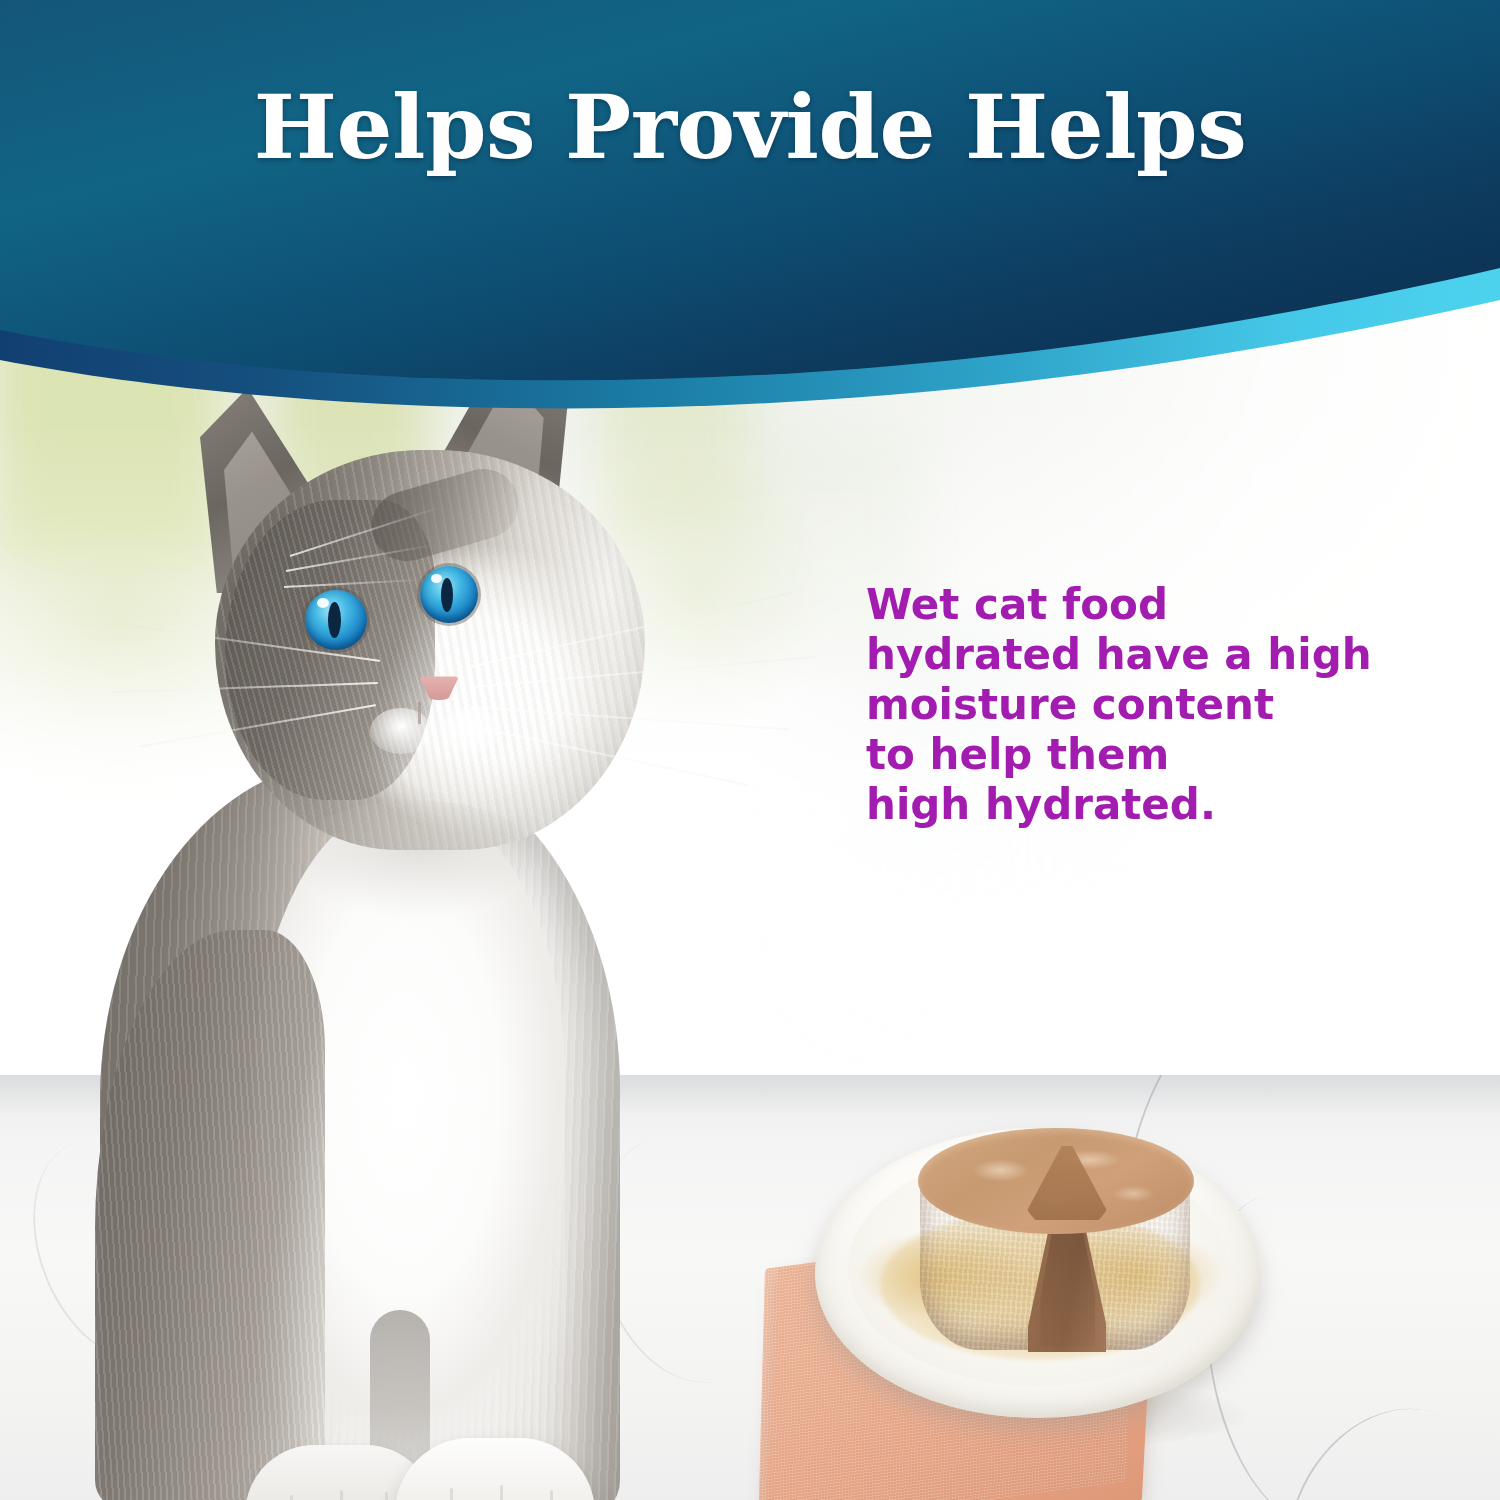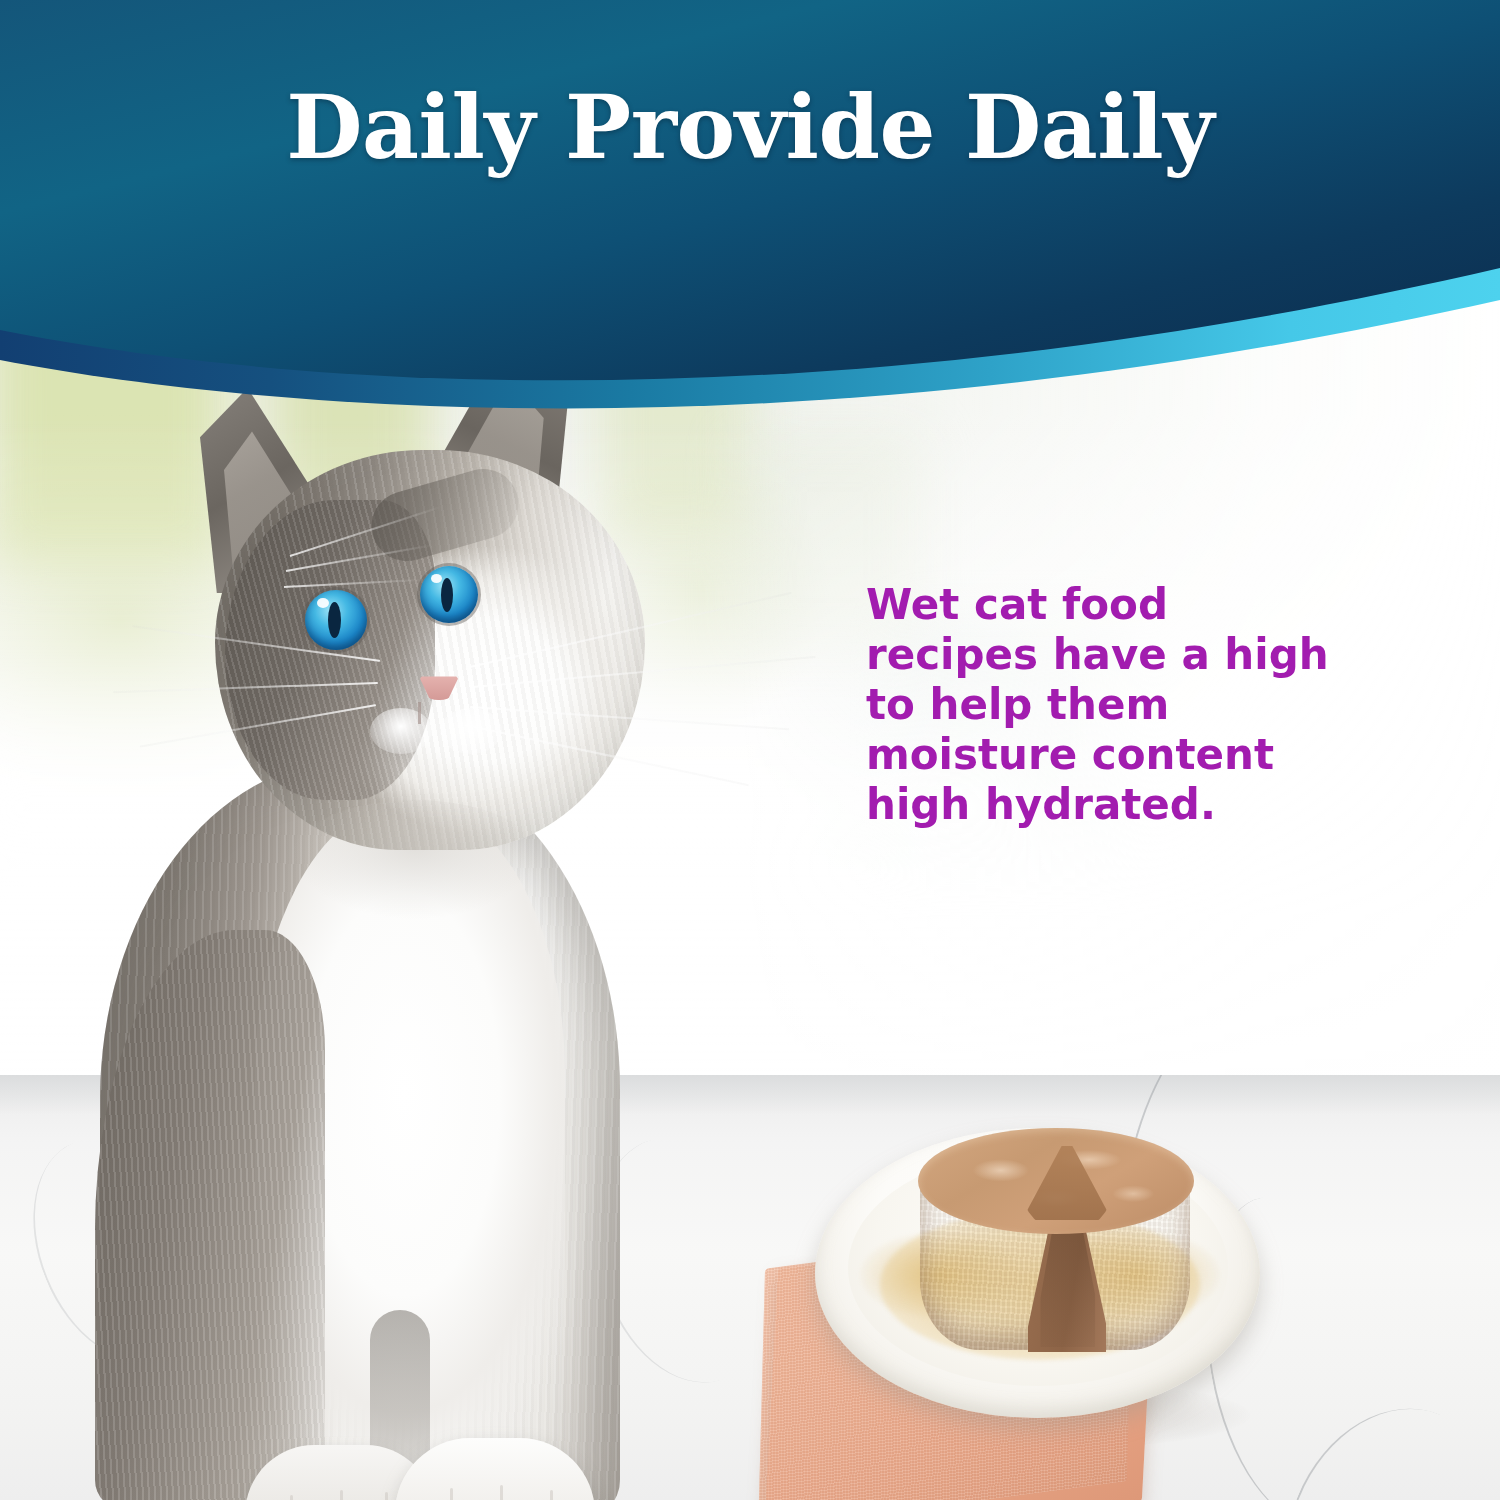--- a/index.html
+++ b/index.html
@@ -446,24 +446,24 @@
         </linearGradient>
       </defs>
 
       <path d="M0,0 L1500,0 L1500,300 C1180,372 820,420 430,406 C270,400 120,383 0,360 Z" fill="url(#bandGrad)"></path>
 
       <path d="M0,0 L1500,0 L1500,268 C1180,342 820,392 430,378 C270,372 120,354 0,330 Z" fill="url(#navyGrad)"></path>
     </svg>
   </div>
 
   <div class="headline">
-    <span class="ln">Daily Provide Daily</span>
+    <span class="ln">Helps Provide Helps</span>
   </div>
 
   <div class="copy">
     <span class="ln">Wet cat food</span>
-    <span class="ln">recipes have a high</span>
+    <span class="ln">hydrated have a high</span>
+    <span class="ln">moisture content</span>
     <span class="ln">to help them</span>
-    <span class="ln">moisture content</span>
     <span class="ln">high hydrated.</span>
   </div>
 
 </div>
 
 </body></html>

